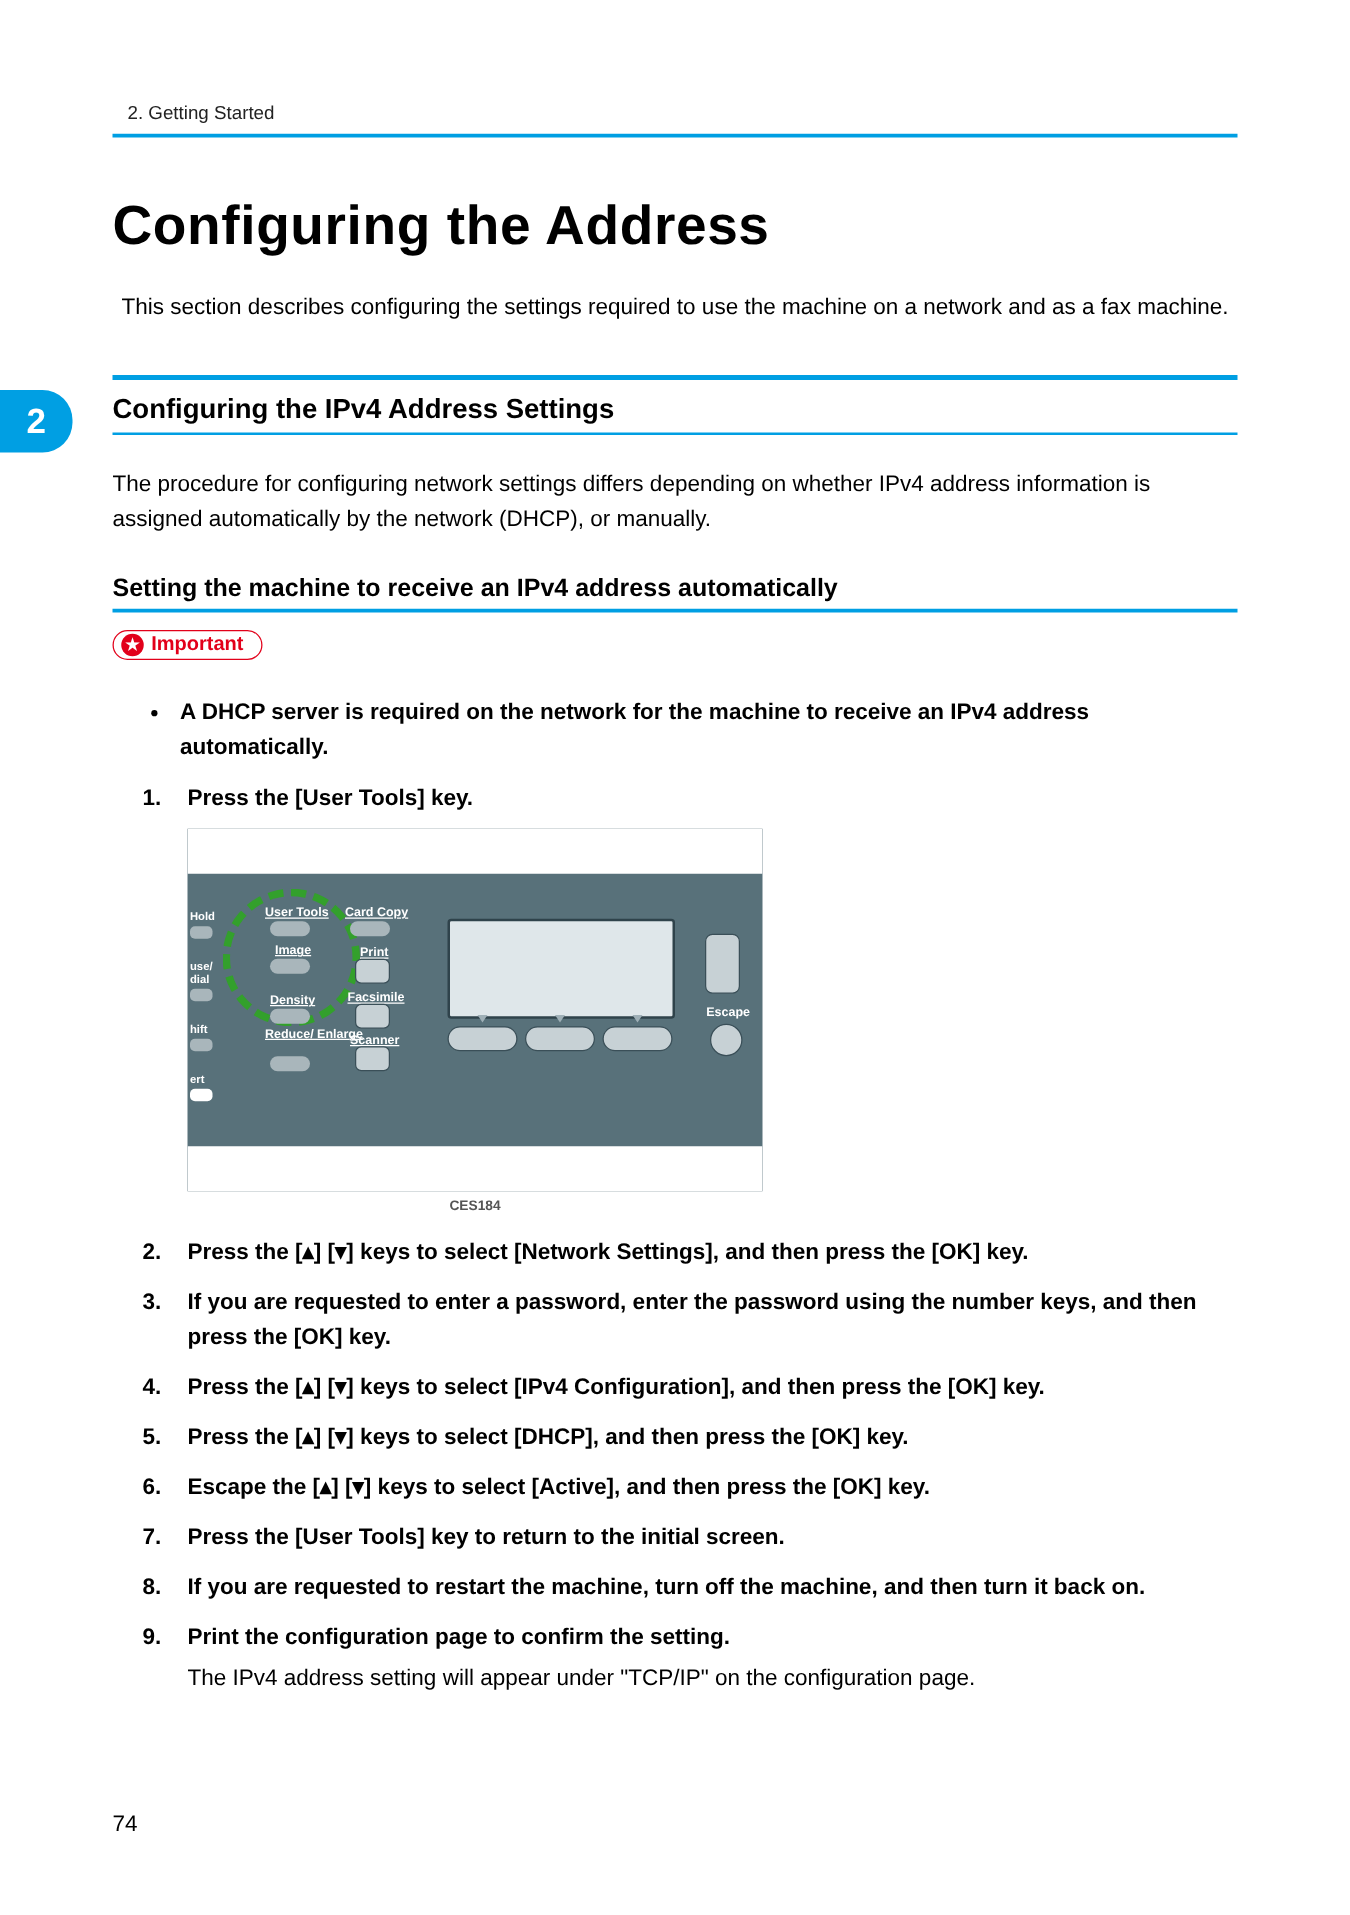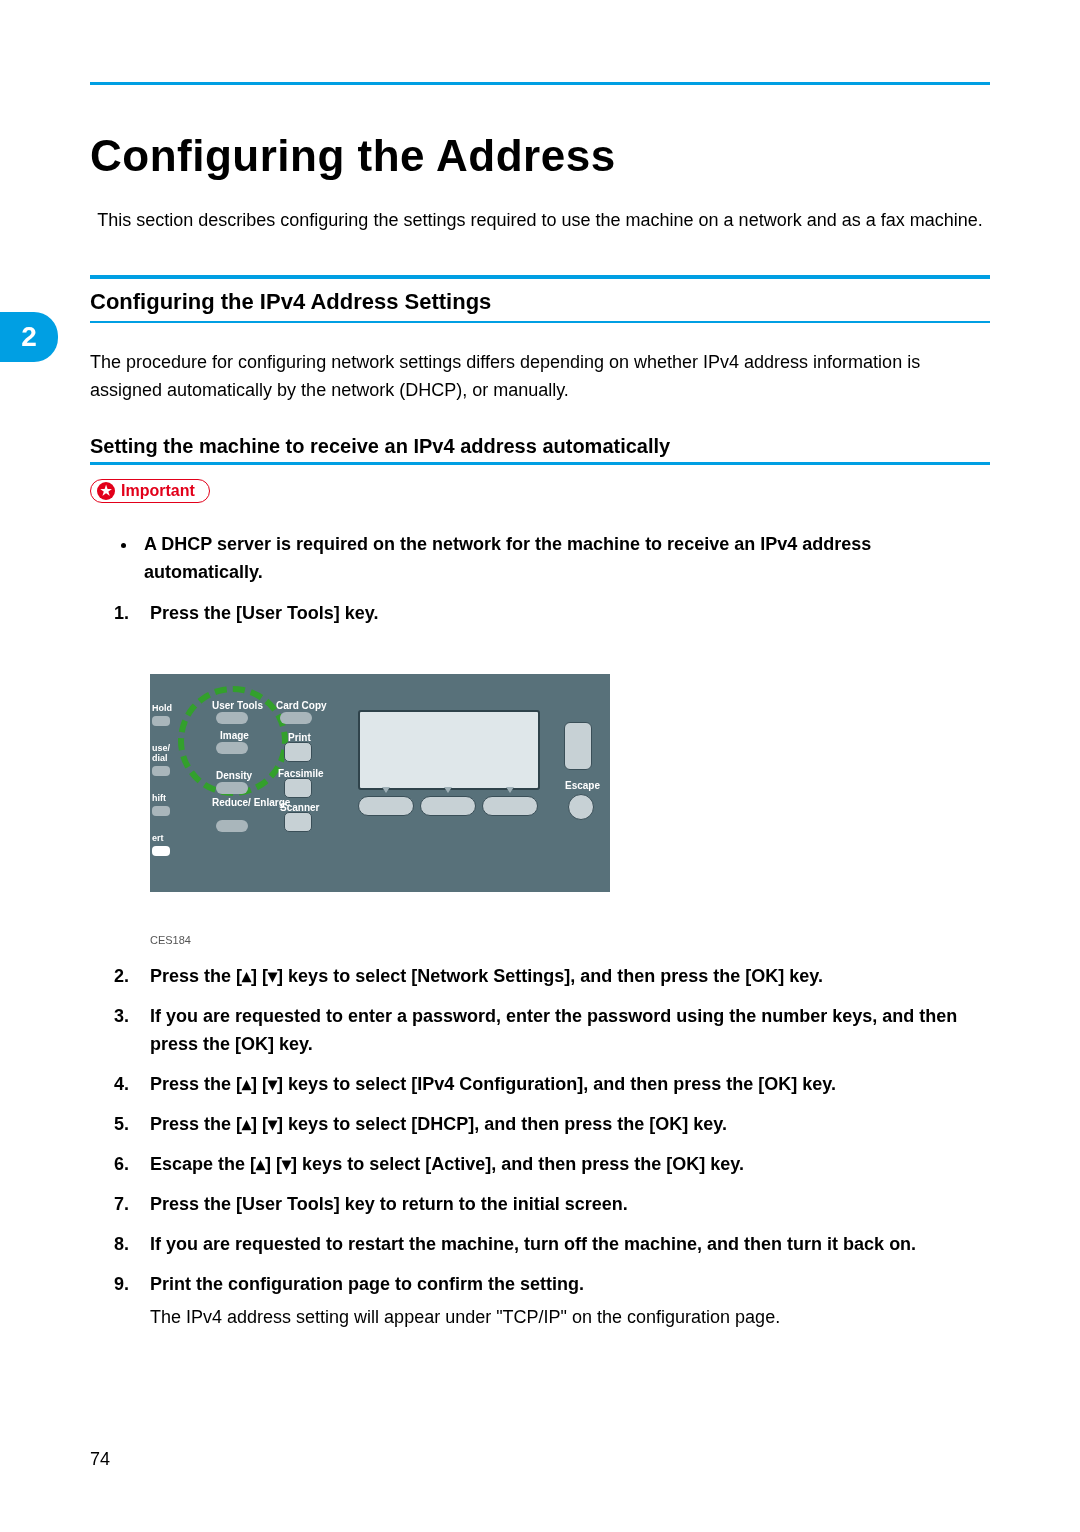--- a/index.html
+++ b/index.html
@@ -161,20 +161,21 @@
   .panel .bottom-strip {
     position: absolute;
     left: 0; right: 0; bottom: 0; height: 36px;
     background: #fff;
   }
   .panel .label {
     position: absolute;
     color: #fff;
     font-size: 10px;
     white-space: nowrap;
+    text-decoration: underline;
   }
   .pill {
     position: absolute;
     width: 32px; height: 12px;
     background: #a9b6bb;
     border-radius: 6px;
   }
   .kbtn {
     position: absolute;
     width: 26px; height: 18px;
@@ -250,39 +251,40 @@
   .left-col div { margin-bottom: 18px; padding-left: 2px; }
   .left-col .mini {
     width: 16px; height: 10px;
     background: #a9b6bb;
     border-radius: 4px;
     margin-top: 2px;
   }
   .ill-caption {
     font-size: 11px;
     color: #555;
-    text-align: left;
+    text-align: center;
     width: 460px;
     margin-top: 4px;
-    font-weight: 400;
+    font-weight: 700;
   }
   .page-num {
     position: absolute;
     left: 90px;
     bottom: 62px;
     font-size: 18px;
   }
 </style>
 </head>
 <body>
 
 <div class="chapter-tab">2</div>
 
 <div class="page">
 
+  <div class="running-head">2. Getting Started</div>
   <div class="top-rule"></div>
 
   <h1>Configuring the Address</h1>
 
   <p class="intro">This section describes configuring the settings required to use the machine on a network and as a fax machine.</p>
 
   <h2>Configuring the IPv4 Address Settings</h2>
   <div class="h2-under"></div>
 
   <p class="body-p">The procedure for configuring network settings differs depending on whether IPv4 address information is assigned automatically by the network (DHCP), or manually.</p>

